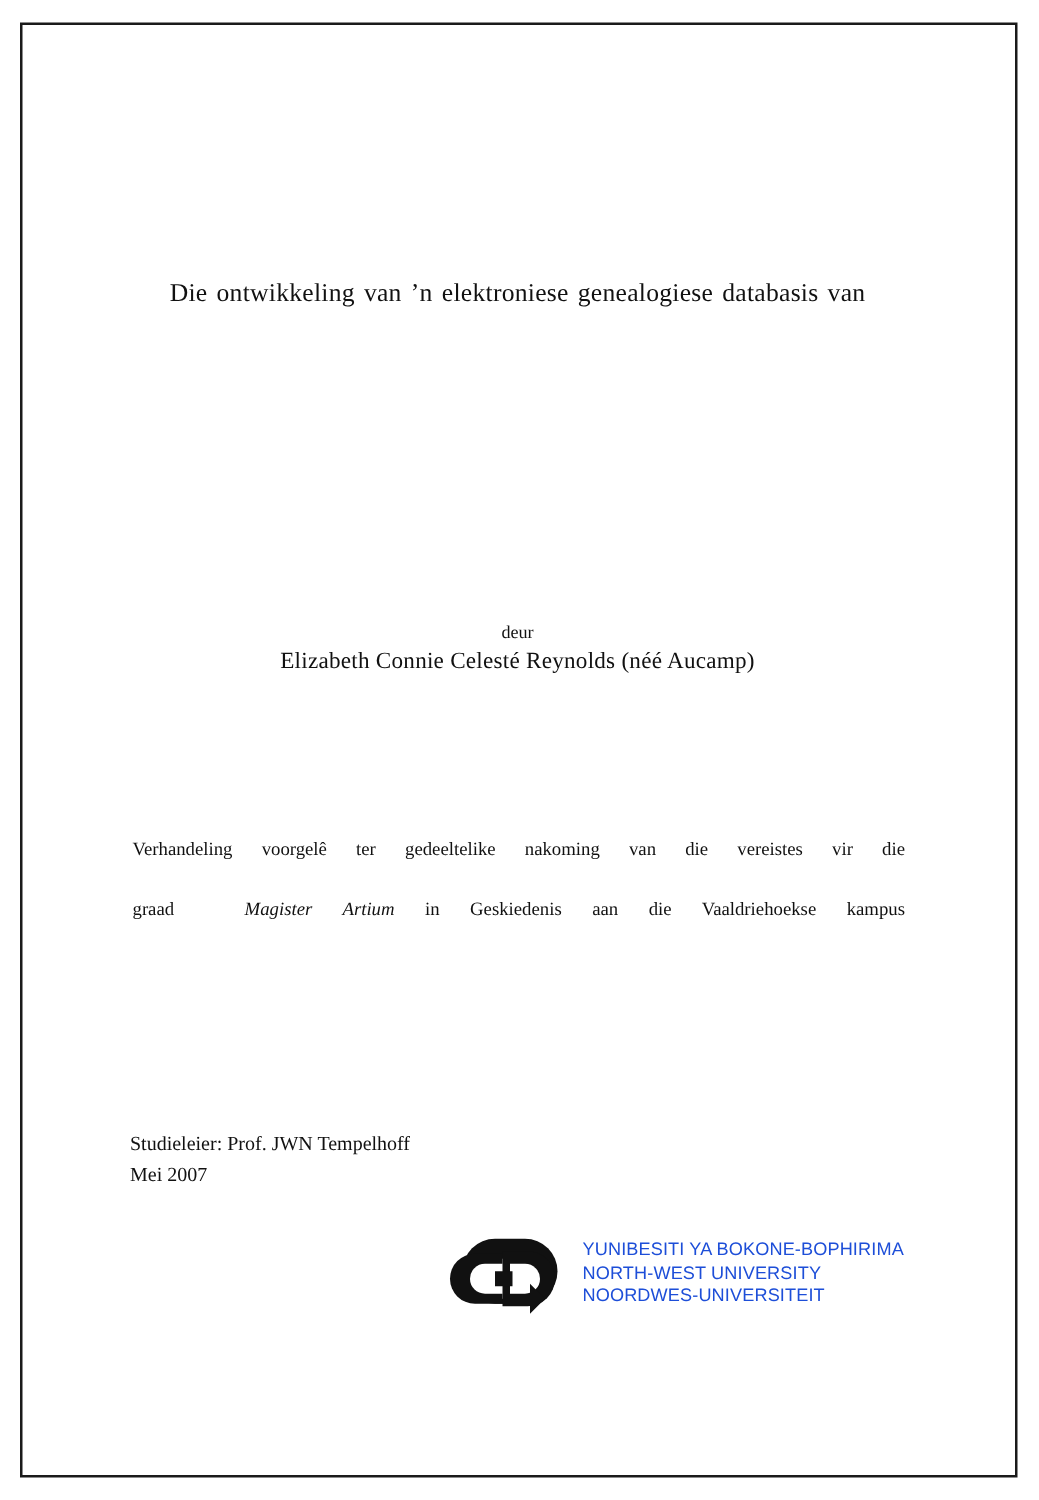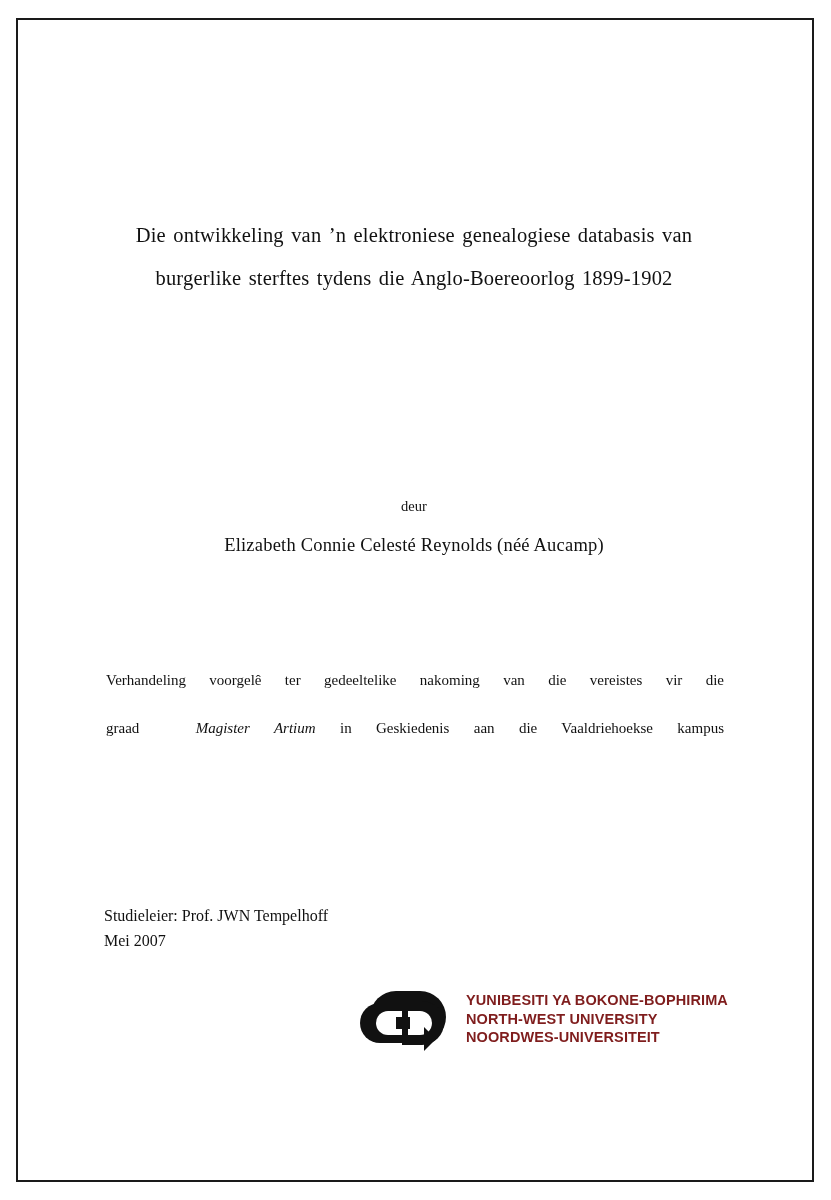--- a/index.html
+++ b/index.html
@@ -58,21 +58,21 @@
     left: 0;
     top: 432px;
     width: 628px;
     text-align: center;
     font-size: 14.5px;
     margin-top: 48px;
   }
   .author {
     position: absolute;
     left: 0;
-    top: 517px;
+    top: 501px;
     width: 628px;
     text-align: center;
     font-size: 18.5px;
     letter-spacing: 0.2px;
   }
   .statement {
     position: absolute;
     left: 6px;
     top: 650px;
     width: 618px;
@@ -124,40 +124,39 @@
     width: 102px;
     height: 72px;
   }
   .logo-text {
     position: absolute;
     left: 216px;
     top: 8px;
     font-family: "Liberation Sans", sans-serif;
     font-size: 14.5px;
     line-height: 18.5px;
-    font-weight: 700;
+    font-weight: 400;
     letter-spacing: 0.1px;
-    color: #7f1d1d;
+    color: #1d4ed8;
     white-space: nowrap;
   }
   .logo-text span {
     display: block;
   }
 </style>
 </head>
 <body>
 
 <div class="page">
   <div class="page-border"></div>
 
   <div class="content">
 
     <div class="title">
       <span class="line">Die ontwikkeling van ’n elektroniese genealogiese databasis van</span>
-      <span class="line">burgerlike sterftes tydens die Anglo-Boereoorlog 1899-1902</span>
     </div>
 
     <div class="byline-word">deur</div>
 
     <div class="author">Elizabeth Connie Celesté Reynolds (néé Aucamp)</div>
 
     <div class="statement">
       <span class="just">Verhandeling voorgelê ter gedeeltelike nakoming van die vereistes vir die</span>
       <span class="just"><span>graad </span><em>Magister Artium</em><span> in Geskiedenis aan die Vaaldriehoekse kampus</span></span>
     </div>

